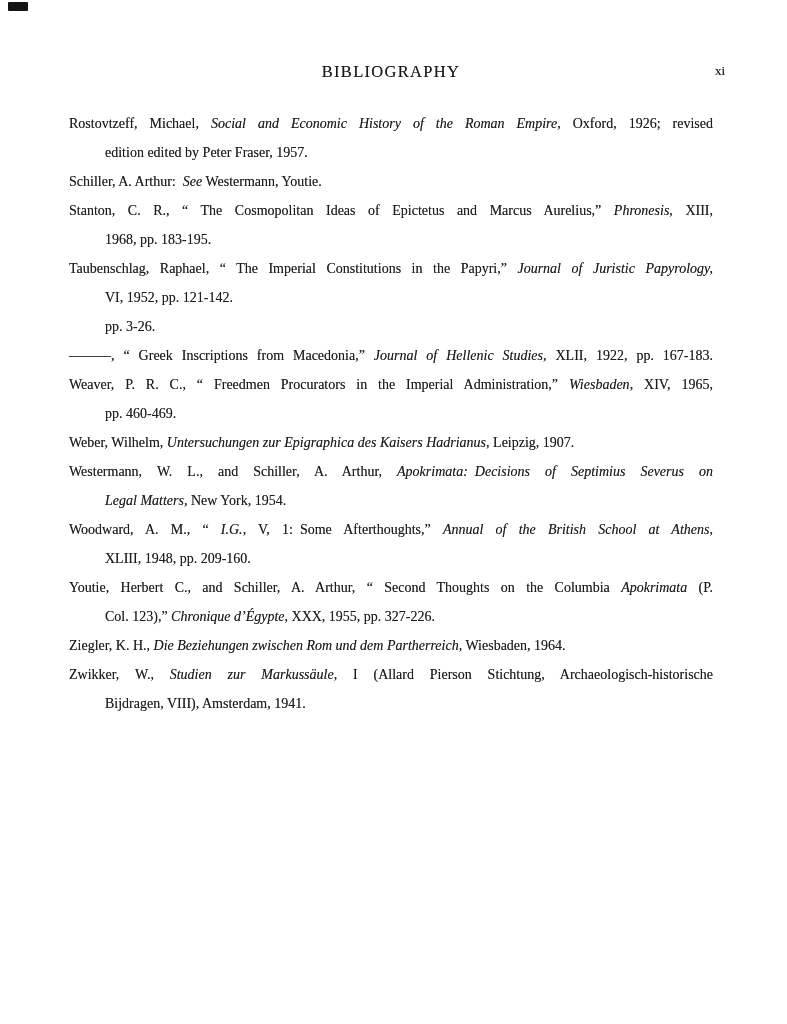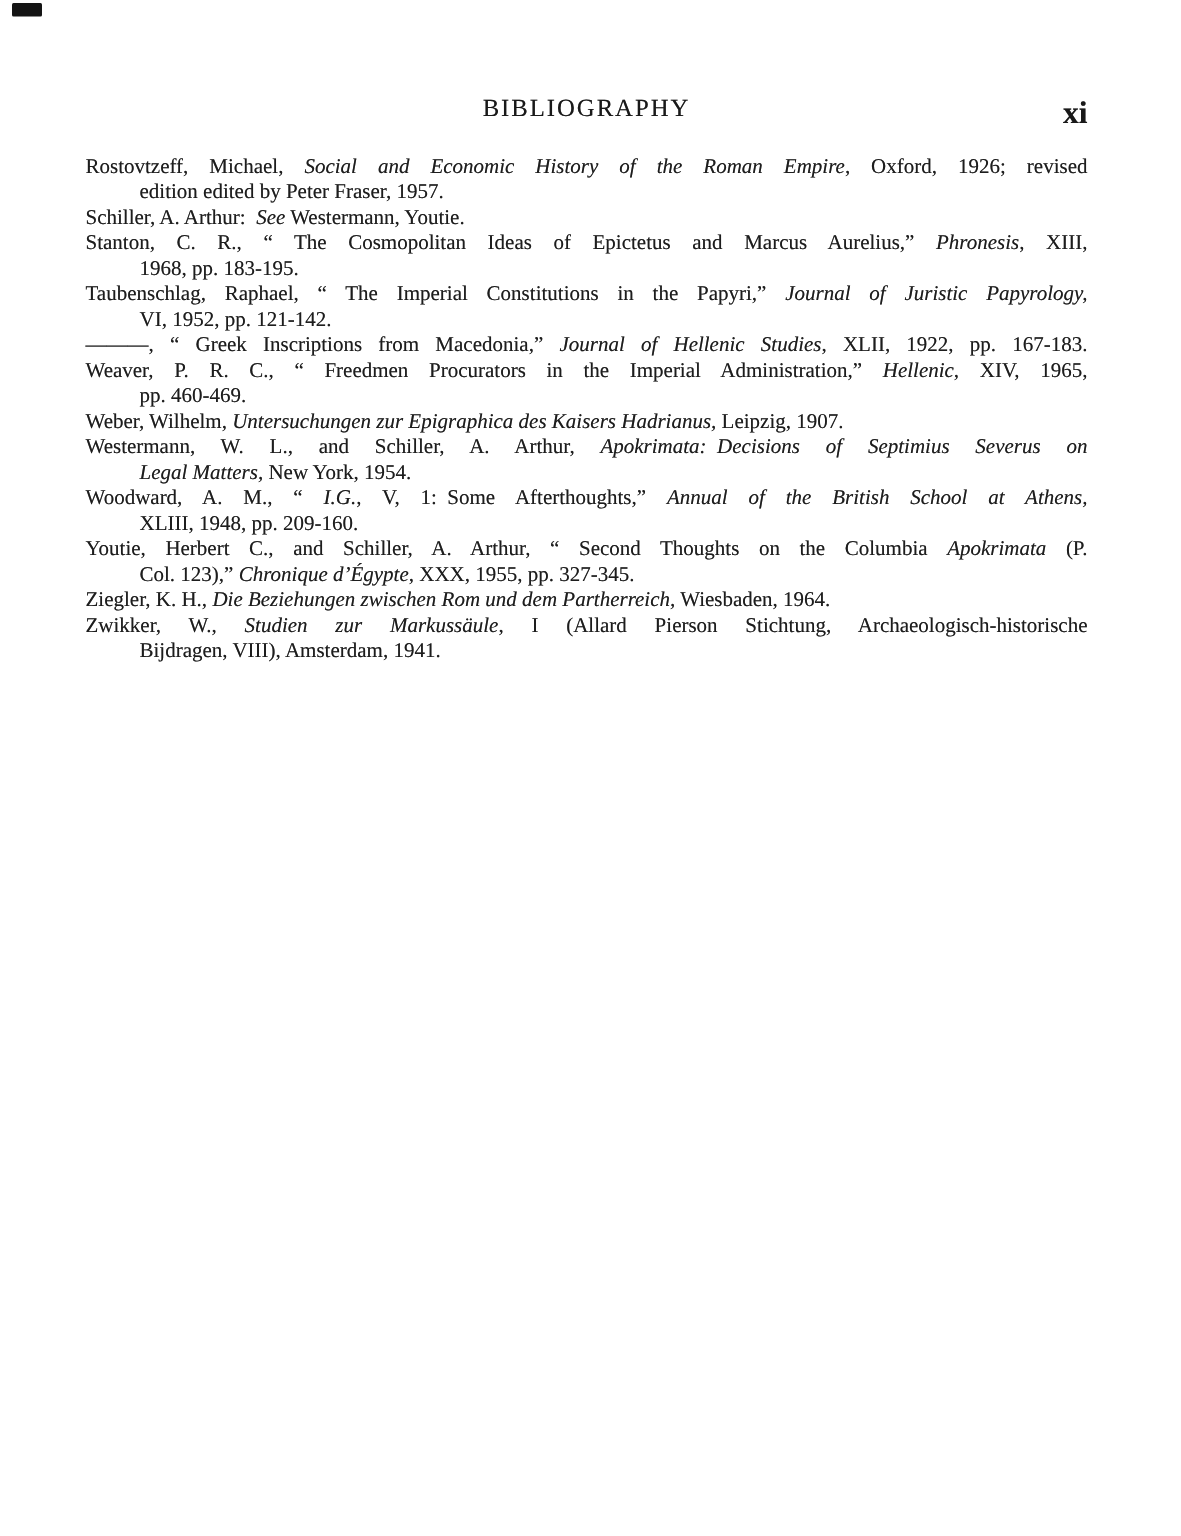--- a/index.html
+++ b/index.html
@@ -39,34 +39,34 @@
     right: 0;
     text-align: center;
     font-size: 16.5px;
     letter-spacing: 1.3px;
     color: #191919;
   }
   .page-number {
     position: absolute;
     right: 0;
     top: 1px;
-    font-size: 21px;
-    font-weight: 700;
+    font-size: 13px;
+    font-weight: 400;
     color: #191919;
   }
   .bib {
     position: absolute;
     left: 57px;
     top: 103px;
     width: 668px;
     font-size: 14px;
     line-height: 17px;
   }
   .entry { margin: 0; }
-  .line { margin: 0; }
+  .line { margin: 12px; }
   .line.just {
     text-align: justify;
     text-align-last: justify;
   }
   .line.cont {
     padding-left: 36px;
   }
   .it { font-style: italic; }
   .rm { font-style: normal; }
 </style>
@@ -89,42 +89,43 @@
       </div>
       <div class="entry">
         <div class="line just"><span class="rm">Stanton, C. R., “ The Cosmopolitan Ideas of Epictetus and Marcus Aurelius,” </span><span class="it">Phronesis</span><span class="rm">, XIII,</span></div>
         <div class="line cont"><span class="rm">1968, pp. 183-195.</span></div>
       </div>
       <div class="entry">
         <div class="line just"><span class="rm">Taubenschlag, Raphael, “ The Imperial Constitutions in the Papyri,” </span><span class="it">Journal of Juristic Papyrology,</span></div>
         <div class="line cont"><span class="rm">VI, 1952, pp. 121-142.</span></div>
       </div>
       <div class="entry">
+        <div class="line cont"><span class="rm">pp. 3-26.</span></div>
       </div>
       <div class="entry">
         <div class="line just"><span class="rm">———, “ Greek Inscriptions from Macedonia,” </span><span class="it">Journal of Hellenic Studies</span><span class="rm">, XLII, 1922, pp. 167-183.</span></div>
       </div>
       <div class="entry">
-        <div class="line just"><span class="rm">Weaver, P. R. C., “ Freedmen Procurators in the Imperial Administration,” </span><span class="it">Hellenic</span><span class="rm">, XIV, 1965,</span></div>
+        <div class="line just"><span class="rm">Weaver, P. R. C., “ Freedmen Procurators in the Imperial Administration,” </span><span class="it">Wiesbaden</span><span class="rm">, XIV, 1965,</span></div>
         <div class="line cont"><span class="rm">pp. 460-469.</span></div>
       </div>
       <div class="entry">
         <div class="line"><span class="rm">Weber, Wilhelm, </span><span class="it">Untersuchungen zur Epigraphica des Kaisers Hadrianus,</span><span class="rm"> Leipzig, 1907.</span></div>
       </div>
       <div class="entry">
         <div class="line just"><span class="rm">Westermann, W. L., and Schiller, A. Arthur, </span><span class="it">Apokrimata: Decisions of Septimius Severus on</span></div>
         <div class="line cont"><span class="it">Legal Matters,</span><span class="rm"> New York, 1954.</span></div>
       </div>
       <div class="entry">
         <div class="line just"><span class="rm">Woodward, A. M., “ </span><span class="it">I.G.</span><span class="rm">, V, 1: Some Afterthoughts,” </span><span class="it">Annual of the British School at Athens,</span></div>
         <div class="line cont"><span class="rm">XLIII, 1948, pp. 209-160.</span></div>
       </div>
       <div class="entry">
         <div class="line just"><span class="rm">Youtie, Herbert C., and Schiller, A. Arthur, “ Second Thoughts on the Columbia </span><span class="it">Apokrimata</span><span class="rm"> (P.</span></div>
-        <div class="line cont"><span class="rm">Col. 123),” </span><span class="it">Chronique d’Égypte</span><span class="rm">, XXX, 1955, pp. 327-345.</span></div>
+        <div class="line cont"><span class="rm">Col. 123),” </span><span class="it">Chronique d’Égypte</span><span class="rm">, XXX, 1955, pp. 327-226.</span></div>
       </div>
       <div class="entry">
         <div class="line"><span class="rm">Ziegler, K. H., </span><span class="it">Die Beziehungen zwischen Rom und dem Partherreich,</span><span class="rm"> Wiesbaden, 1964.</span></div>
       </div>
       <div class="entry">
         <div class="line just"><span class="rm">Zwikker, W., </span><span class="it">Studien zur Markussäule</span><span class="rm">, I (Allard Pierson Stichtung, Archaeologisch-historische</span></div>
         <div class="line cont"><span class="rm">Bijdragen, VIII), Amsterdam, 1941.</span></div>
       </div>
     </div>
 </div>

